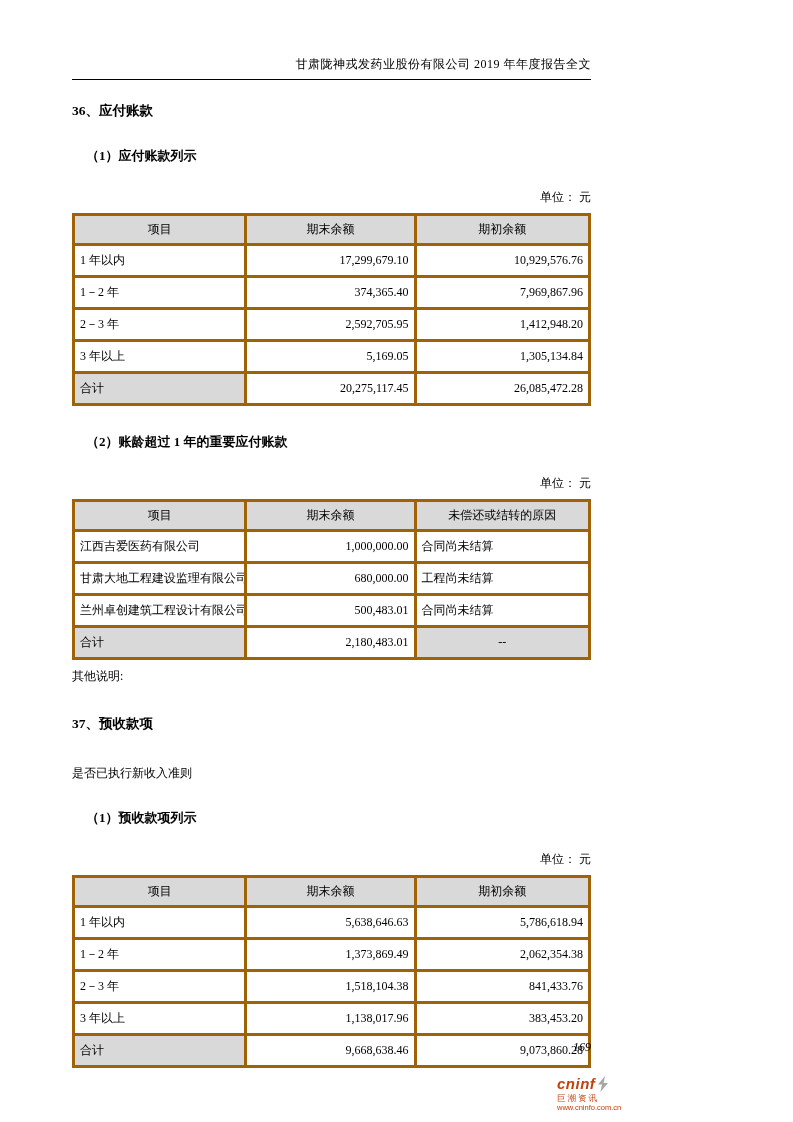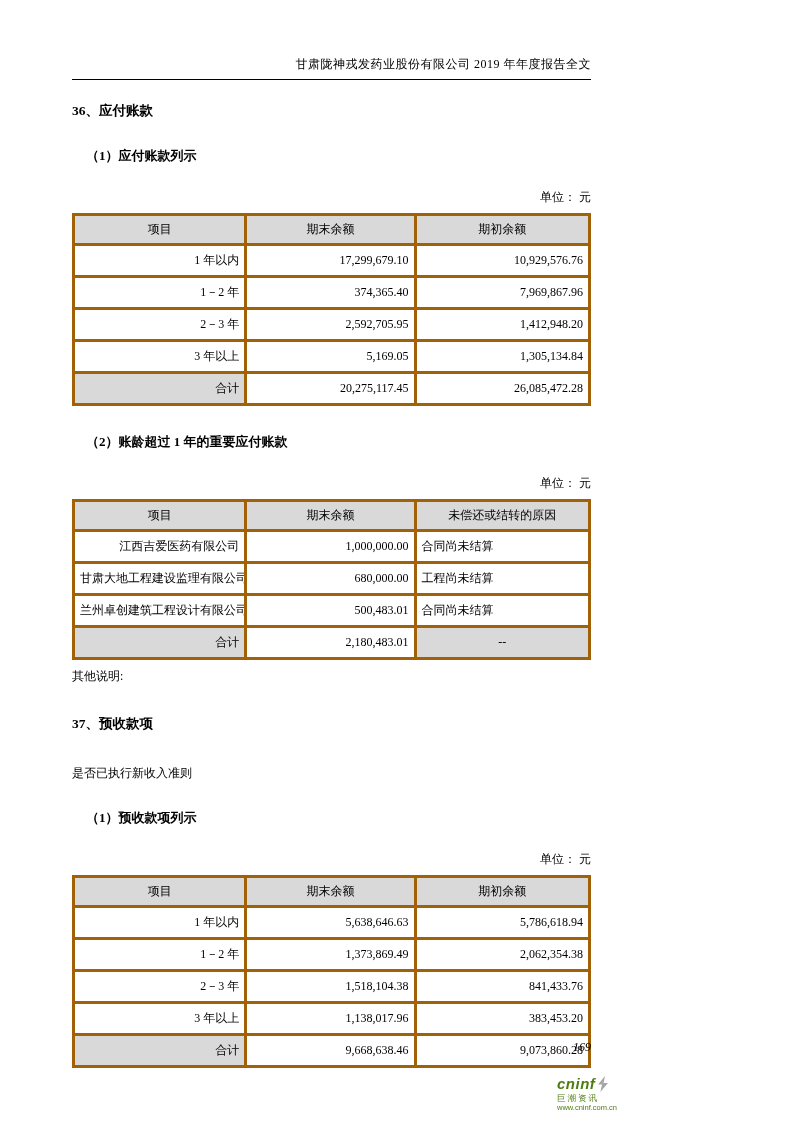--- a/index.html
+++ b/index.html
@@ -50,21 +50,21 @@
   }
   table.data-table th{
     background:#d9d9d9;
     font-weight:normal;
     text-align:center;
     padding:5px 4px;
   }
   col.c1{width:33.4%;}
   col.c2{width:32.8%;}
   col.c3{width:33.8%;}
-  td.lbl{text-align:right;}
+  td.lbl{text-align:left;}
   td.num{text-align:right;}
   td.txt{text-align:left;}
   td.dash{text-align:center;}
   td.shaded{background:#d9d9d9;}
   .note-line{
     font-size:12px;
     margin:8px 0 8px 0;
   }
   .question-line{
     font-size:12px;
@@ -79,21 +79,21 @@
     right:72px;
     top:1040px;
     font-size:12px;
     font-style:italic;
   }
   .logo{
     position:absolute;
     right:20px;
     top:1076px;
     width:86px;
-    color:#4d7c0f;
+    color:#c2410c;
     font-family:"Liberation Sans","DejaVu Sans",sans-serif;
     line-height:1.1;
     text-align:left;
   }
   .logo-top{display:flex;align-items:center;gap:2px;}
   .logo-name{
     font-size:15px;
     font-weight:bold;
     font-style:italic;
     letter-spacing:0.5px;
@@ -250,16 +250,16 @@
   <div class="page-number">169</div>
 
   <div class="logo">
     <div class="logo-top">
       <span class="logo-name">cninf</span>
       <svg class="logo-glyph" width="12" height="16" viewBox="0 0 12 16">
         <path d="M8 0 L1 8.5 L5 8.5 L3.4 16 L11 7 L6.6 7 Z" fill="#a6a6a6"></path>
       </svg>
     </div>
     <div class="logo-cn">巨潮资讯</div>
-    <div class="logo-url">www.cninf.com.cn</div>
+    <div class="logo-url">www.cninfo.com.cn</div>
   </div>
 
 </div>
 
 </body></html>

